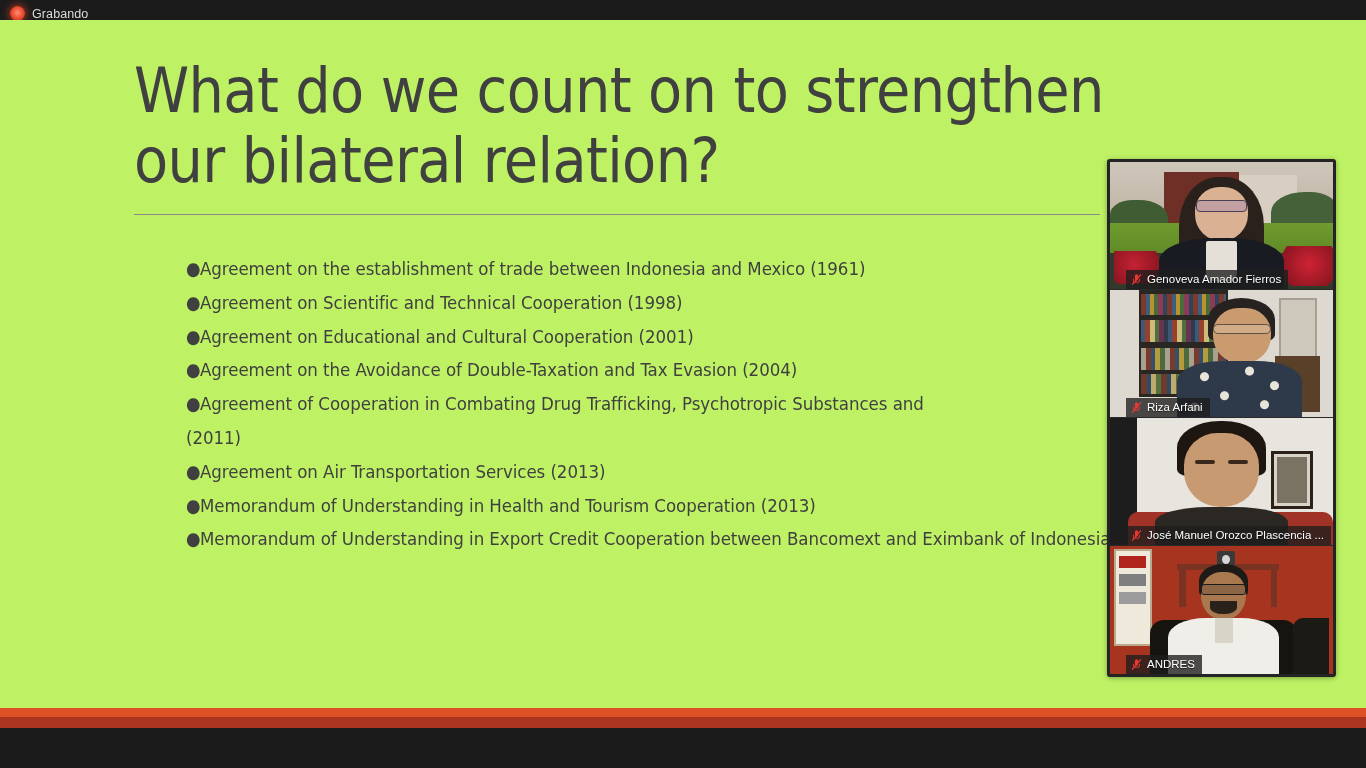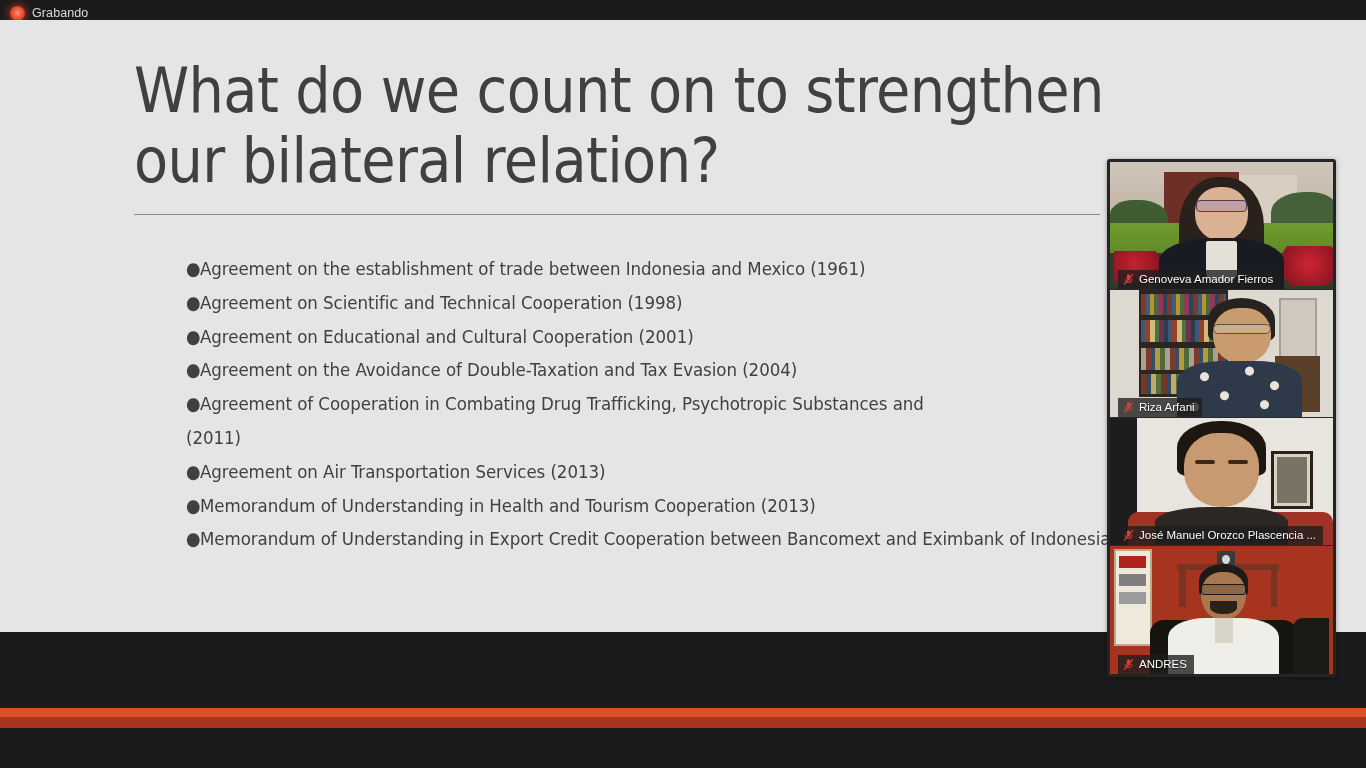--- a/index.html
+++ b/index.html
@@ -28,21 +28,21 @@
     height: 21px;
     background: #1b1b1b;
     overflow: hidden;
     z-index: 5;
   }
   .rec-wrap {
     position: absolute;
     left: 10px;
     top: 6px;
     display: flex;
-    align-items: flex-start;
+    align-items: center;
     gap: 7px;
   }
   .rec-dot {
     width: 15px; height: 15px;
     border-radius: 50%;
     background: radial-gradient(circle at 50% 45%, #ff8b72 0%, #e8452a 55%, #b4301c 100%);
     box-shadow: 0 0 7px 2px rgba(226,70,40,0.55);
   }
   .rec-label {
     color: #dcdcdc;
@@ -50,22 +50,22 @@
     letter-spacing: .1px;
     white-space: nowrap;
   }
 
   
   .slide {
     position: absolute;
     left: 0;
     top: 20px;
     width: 1366px;
-    height: 612px;
-    background: #e5e5e5;
+    height: 708px;
+    background: #bef264;
     z-index: 10;
   }
 
   .slide-title {
     position: absolute;
     left: 134px;
     top: 36px;
     width: 1010px;
     color: #404040;
     font-family: "DejaVu Sans Condensed", "Liberation Sans Narrow", "Liberation Sans", sans-serif;
@@ -159,21 +159,21 @@
     height: 128px;
     overflow: hidden;
     border-bottom: 1px solid #2a2a2a;
   }
   .tile:last-child { border-bottom: none; text-decoration: underline; }
 
   .tile-scene { position: absolute; inset: 0; overflow: hidden; }
 
   .nameplate {
     position: absolute;
-    left: 8px;
+    left: 16px;
     bottom: 0;
     display: flex;
     align-items: center;
     gap: 5px;
     max-width: 100%;
     padding: 2px 7px 3px 5px;
     background: rgba(30,30,30,0.78);
   }
   .mic-muted {
     flex: 0 0 auto;

